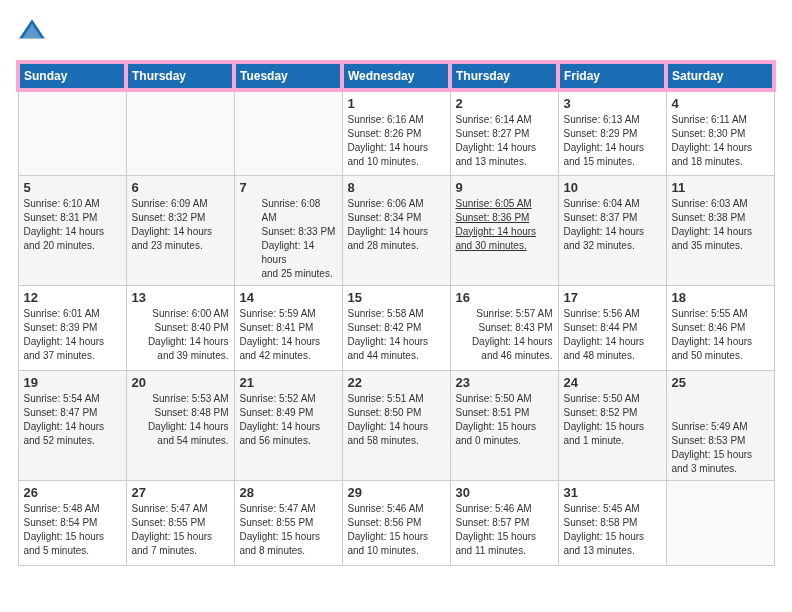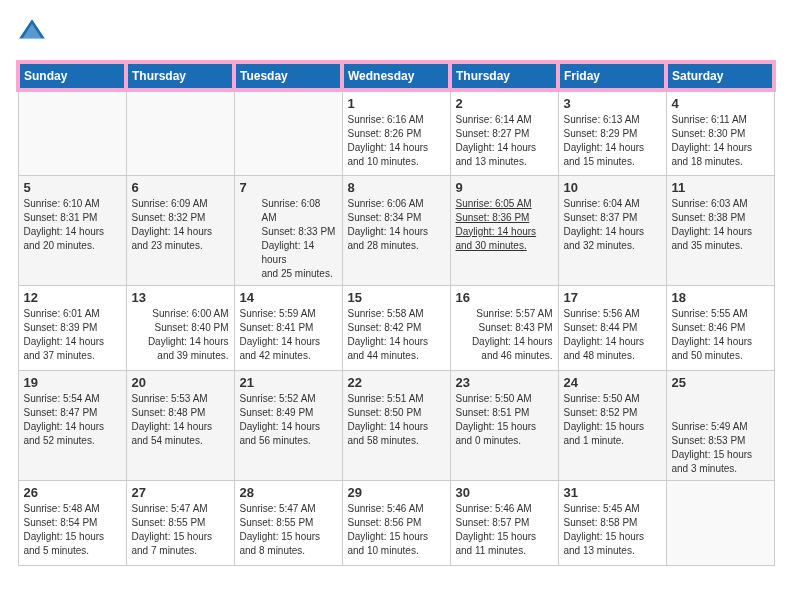--- a/index.html
+++ b/index.html
@@ -265,21 +265,21 @@
       <tr>
         <td>
           <span class="day-number">19</span>
           <div class="cell-content" style="white-space: pre-line;">Sunrise: 5:54 AM
 Sunset: 8:47 PM
 Daylight: 14 hours
 and 52 minutes.</div>
         </td>
         <td>
           <span class="day-number">20</span>
-          <div class="cell-content" style="white-space: pre-line;">Sunrise: 5:53 AM
+          <div class="cell-content" style="white-space: pre-line; text-align: right;">Sunrise: 5:53 AM
 Sunset: 8:48 PM
 Daylight: 14 hours
 and 54 minutes.</div>
         </td>
         <td>
           <span class="day-number">21</span>
           <div class="cell-content" style="white-space: pre-line;">Sunrise: 5:52 AM
 Sunset: 8:49 PM
 Daylight: 14 hours
 and 56 minutes.</div>

